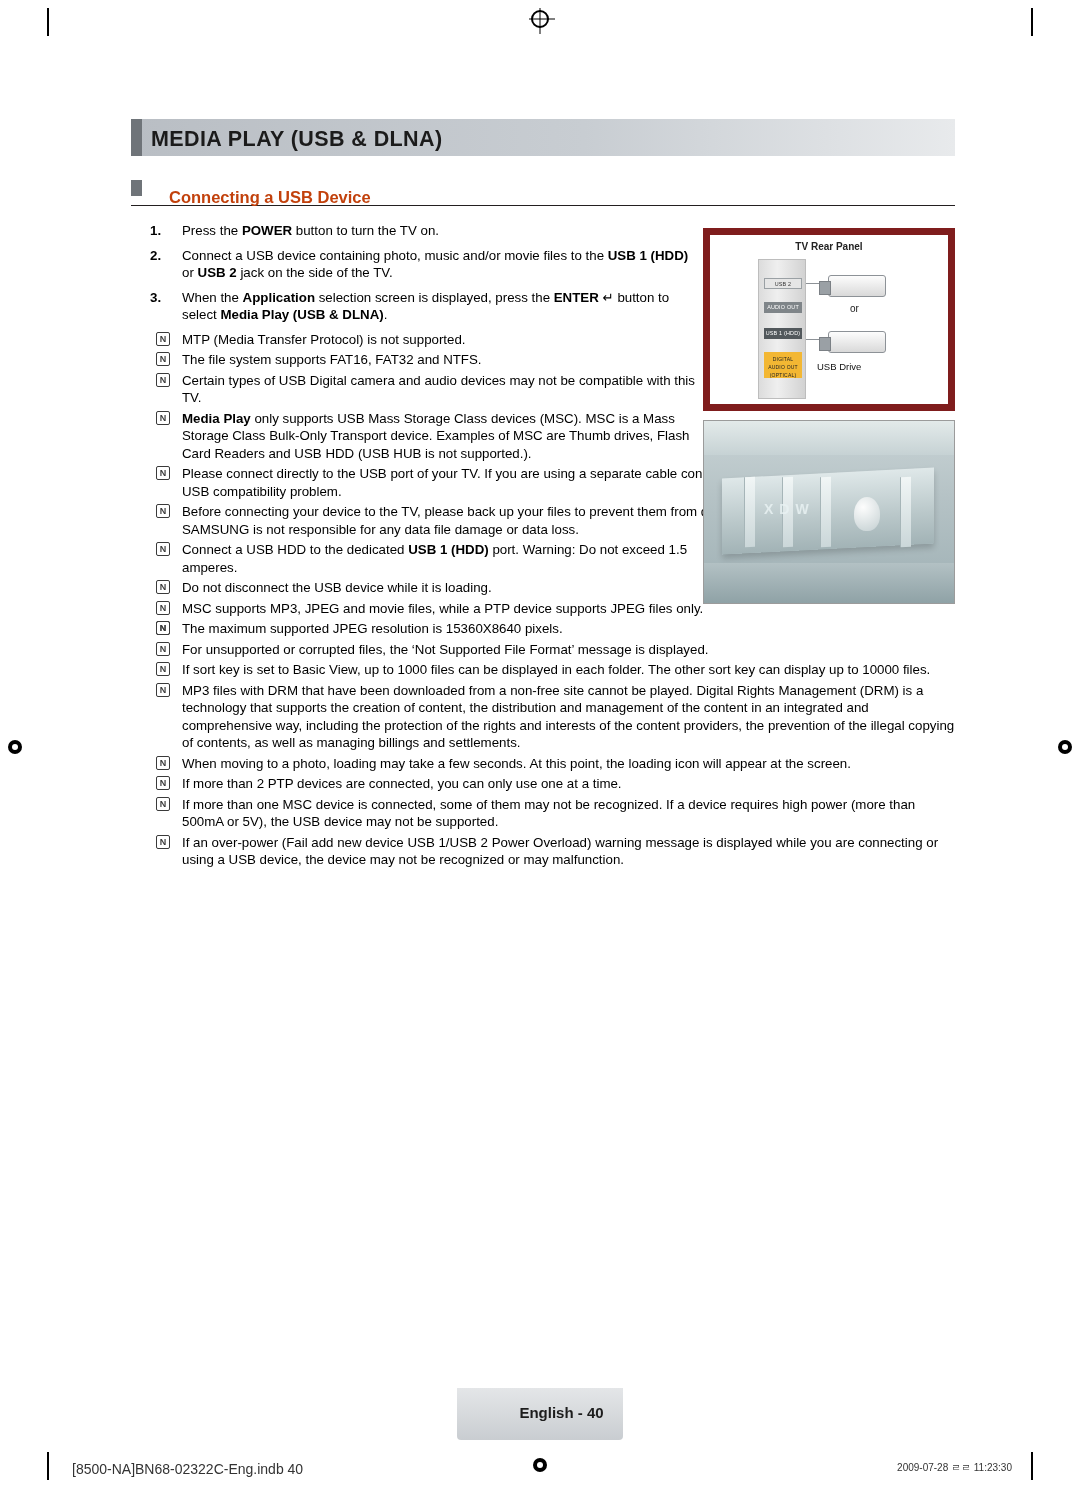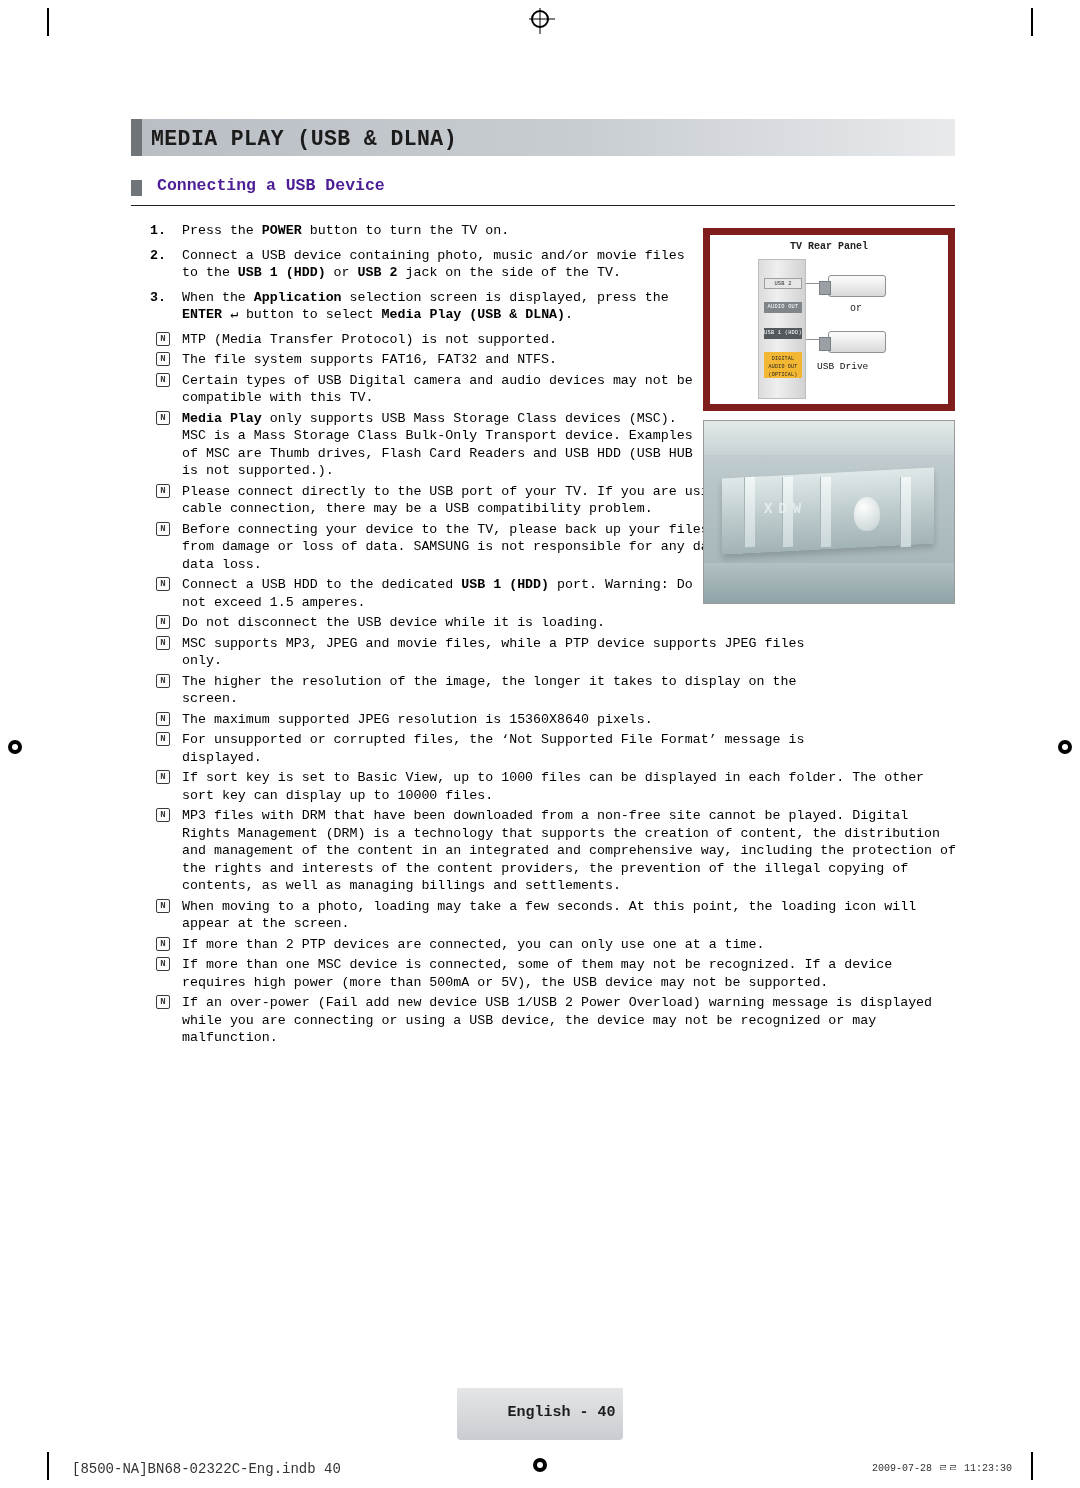--- a/index.html
+++ b/index.html
@@ -30,21 +30,21 @@
   .mark-solid {
     position:absolute; width:14px; height:14px; border-radius:50%;
     background:#000;
   }
   .mark-solid:before{
     content:""; position:absolute; left:50%; top:50%; width:6px;height:6px;
     background:#fff; border-radius:50%; transform:translate(-50%,-50%);
   }
 
   
-  .page { position:absolute; left:0; top:0; width:1080px; height:1488px;font-family:Liberation Mono, monospace; }
+  .page { position:absolute; left:0; top:0; width:1080px; height:1488px; }
 
   
   .title-bar {
     position:absolute; left:131px; top:119px; width:824px; height:37px;
     background:linear-gradient(to right,#b9bec4 0%, #c8cdd2 55%, #e8eaec 100%);
   }
   .title-bar .accent {
     position:absolute; left:0; top:0; width:11px; height:37px; background:#6f7479;
   }
   .title-bar h1 {
@@ -54,22 +54,22 @@
 
   
   .section-head {
     position:absolute; left:131px; top:178px; width:824px; height:28px;
     border-bottom:1.5px solid #231f20;
   }
   .section-head .bullet {
     position:absolute; left:0; top:2px; width:11px; height:16px; background:#6f7479;
   }
   .section-head h2 {
-    position:absolute; left:26px; top:-2px; margin:0;
-    font-size:16.5px; font-weight:bold; color:#4c1d95;
+    position:absolute; left:26px; top:-2px; margin:12px;
+    font-size:16.5px; font-weight:bold; color:#c2410c;
   }
 
   
   .content { position:absolute; left:150px; top:222px; width:810px; }
 
   .num-item {
     position:relative; padding-left:32px; margin-bottom:7px;
     font-size:13.3px; line-height:17.5px;
   }
   .num-item .num {
@@ -223,21 +223,21 @@
     <div id="notes-host">
         <div class="note-item narrow"><span class="nmark">N</span><span>MTP (Media Transfer Protocol) is not supported.</span></div>
         <div class="note-item narrow"><span class="nmark">N</span><span>The file system supports FAT16, FAT32 and NTFS.</span></div>
         <div class="note-item narrow"><span class="nmark">N</span><span>Certain types of USB Digital camera and audio devices may not be compatible with this TV.</span></div>
         <div class="note-item narrow"><span class="nmark">N</span><span><b>Media Play</b> only supports USB Mass Storage Class devices (MSC). MSC is a Mass Storage Class Bulk-Only Transport device. Examples of MSC are Thumb drives, Flash Card Readers and USB HDD (USB HUB is not supported.).</span></div>
         <div class="note-item mid"><span class="nmark">N</span><span>Please connect directly to the USB port of your TV. If you are using a separate cable connection, there may be a USB compatibility problem.</span></div>
         <div class="note-item mid"><span class="nmark">N</span><span>Before connecting your device to the TV, please back up your files to prevent them from damage or loss of data. SAMSUNG is not responsible for any data file damage or data loss.</span></div>
         <div class="note-item narrow"><span class="nmark">N</span><span>Connect a USB HDD to the dedicated <b>USB 1 (HDD)</b> port. Warning: Do not exceed 1.5 amperes.</span></div>
         <div class="note-item narrow"><span class="nmark">N</span><span>Do not disconnect the USB device while it is loading.</span></div>
         <div class="note-item mid"><span class="nmark">N</span><span>MSC supports MP3, JPEG and movie files, while a PTP device supports JPEG files only.</span></div>
-        <div class="note-item mid"><span class="nmark">N</span><span>The higher the resolution of the image, the longer it takes to display on the screen.</span></div>
+        <div class="note-item mid"><span class="nmark">N</span></div>
         <div class="note-item mid"><span class="nmark">N</span><span>The maximum supported JPEG resolution is 15360X8640 pixels.</span></div>
         <div class="note-item mid"><span class="nmark">N</span><span>For unsupported or corrupted files, the ‘Not Supported File Format’ message is displayed.</span></div>
         <div class="note-item"><span class="nmark">N</span><span>If sort key is set to Basic View, up to 1000 files can be displayed in each folder. The other sort key can display up to 10000 files.</span></div>
         <div class="note-item"><span class="nmark">N</span><span>MP3 files with DRM that have been downloaded from a non-free site cannot be played. Digital Rights Management (DRM) is a technology that supports the creation of content, the distribution and management of the content in an integrated and comprehensive way, including the protection of the rights and interests of the content providers, the prevention of the illegal copying of contents, as well as managing billings and settlements.</span></div>
         <div class="note-item"><span class="nmark">N</span><span>When moving to a photo, loading may take a few seconds. At this point, the loading icon will appear at the screen.</span></div>
         <div class="note-item"><span class="nmark">N</span><span>If more than 2 PTP devices are connected, you can only use one at a time.</span></div>
         <div class="note-item"><span class="nmark">N</span><span>If more than one MSC device is connected, some of them may not be recognized. If a device requires high power (more than 500mA or 5V), the USB device may not be supported.</span></div>
         <div class="note-item"><span class="nmark">N</span><span>If an over-power (Fail add new device USB 1/USB 2 Power Overload) warning message is displayed while you are connecting or using a USB device, the device may not be recognized or may malfunction.</span></div>
       </div>
   </div>

